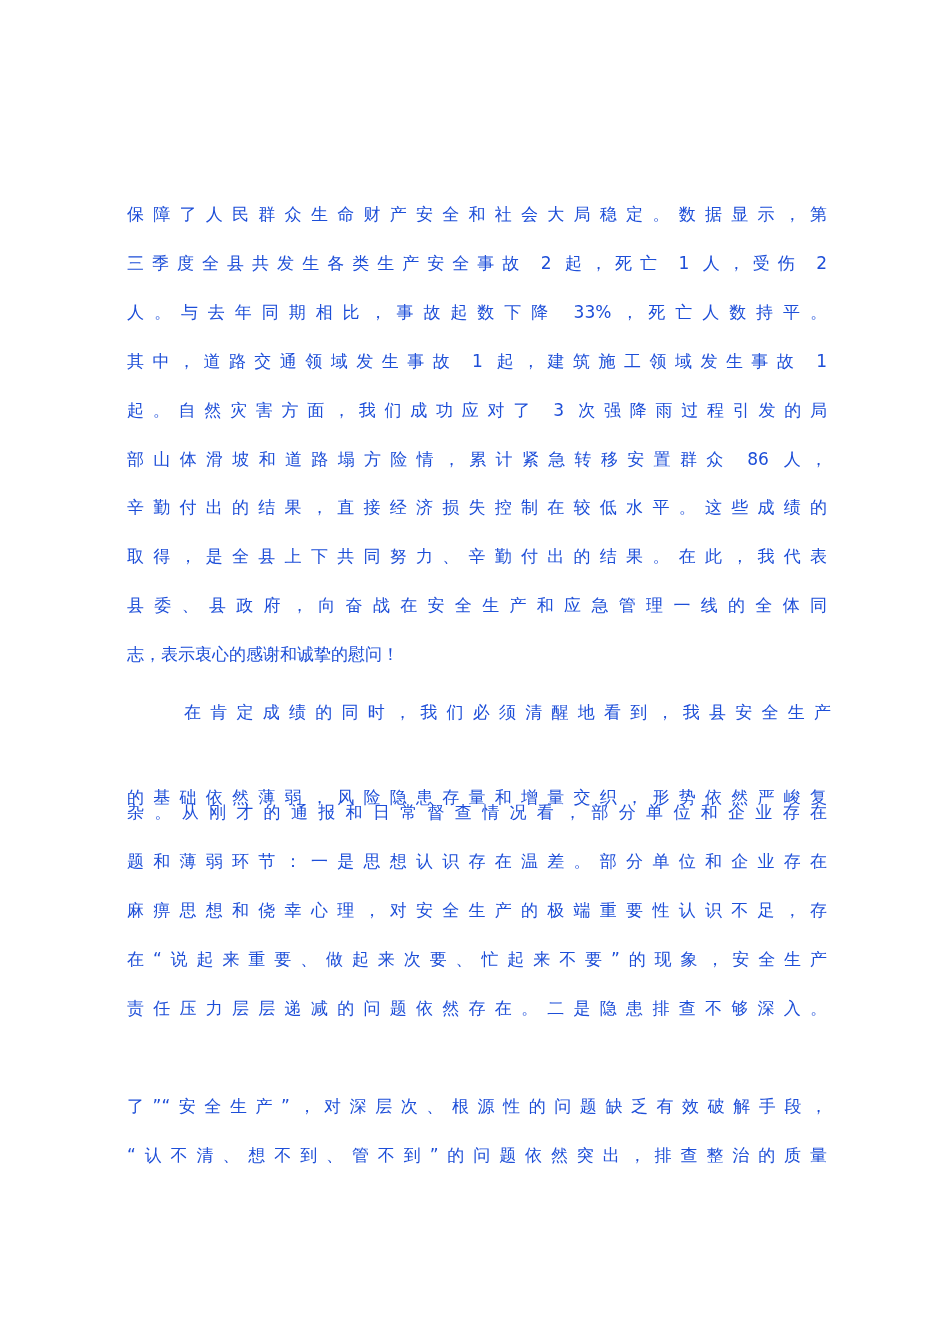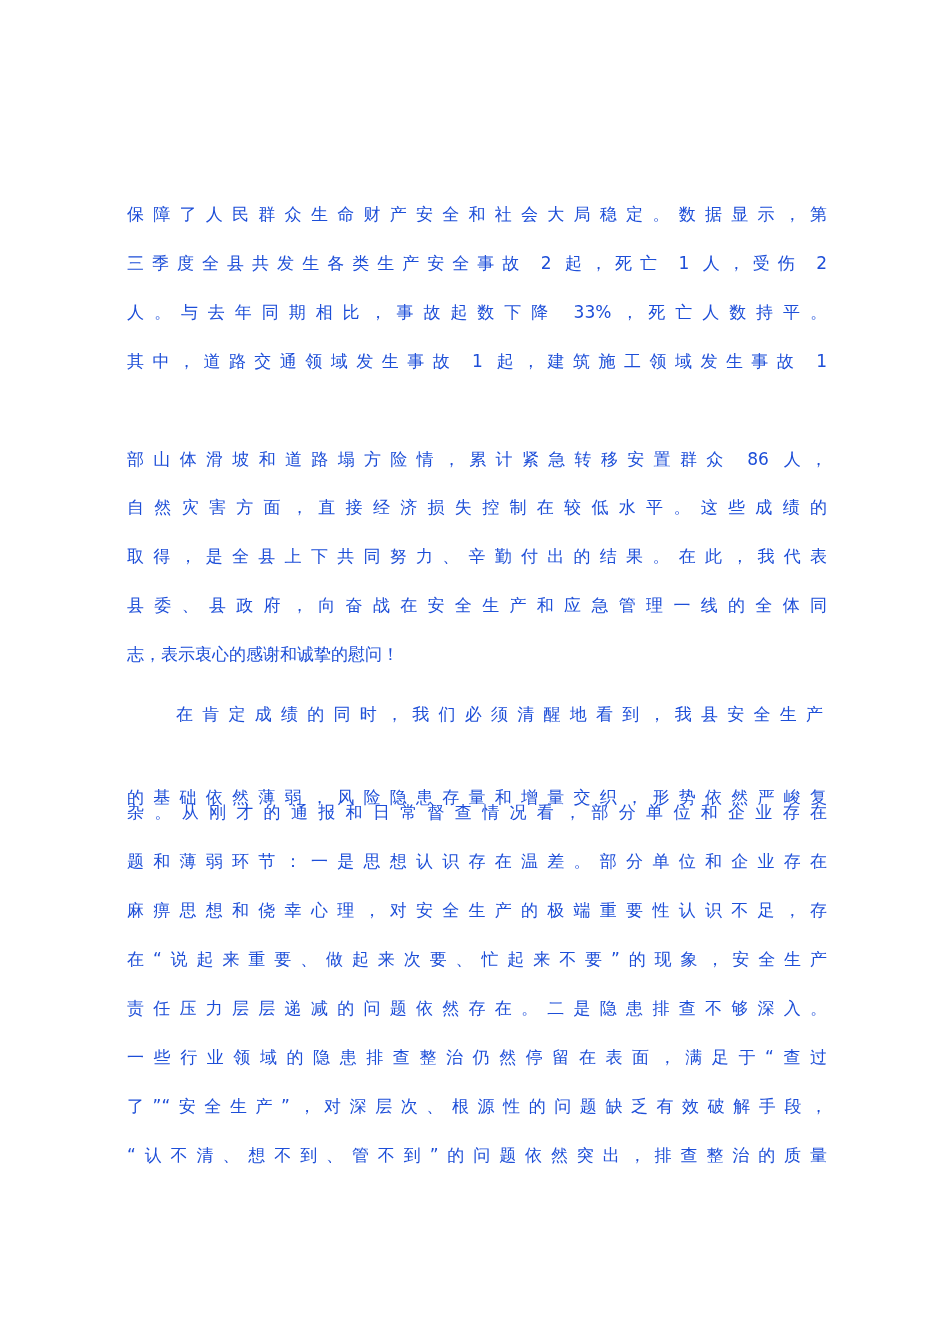--- a/index.html
+++ b/index.html
@@ -15,40 +15,40 @@
     font-family: "DejaVu Sans", sans-serif;
     font-size: 17px;
     line-height: 40px;
     color: #1d4ed8;
     white-space: nowrap;
     text-align: justify;
     text-align-last: justify;
     letter-spacing: 0;
   }
   .line.last { text-align-last: left; }
-  .line.indent { left: 176px; width: 647px; }
+  .line.indent { left: 184px; width: 647px; font-family: Liberation Mono, monospace; }
 </style>
 </head>
 <body>
 
 <div class="page">
 
   <div class="line" style="top:194px">保障了人民群众生命财产安全和社会大局稳定。数据显示，第</div>
   <div class="line" style="top:243px">三季度全县共发生各类生产安全事故 2 起，死亡 1 人，受伤 2</div>
   <div class="line" style="top:292px">人。与去年同期相比，事故起数下降 33%，死亡人数持平。</div>
   <div class="line" style="top:341px">其中，道路交通领域发生事故 1 起，建筑施工领域发生事故 1</div>
+  <div class="line" style="top:390px">起。自然灾害方面，我们成功应对了 3 次强降雨过程引发的局</div>
   <div class="line" style="top:439px">部山体滑坡和道路塌方险情，累计紧急转移安置群众 86 人，</div>
-  <div class="line" style="top:487px">自然灾害方面，直接经济损失控制在较低水平。这些成绩的</div>
+  <div class="line" style="top:487px">辛勤付出的结果，直接经济损失控制在较低水平。这些成绩的</div>
   <div class="line" style="top:585px">县委、县政府，向奋战在安全生产和应急管理一线的全体同</div>
   <div class="line" style="top:536px">取得，是全县上下共同努力、辛勤付出的结果。在此，我代表</div>
   <div class="line last" style="top:634px">志，表示衷心的感谢和诚挚的慰问！</div>
 
   <div class="line indent" style="top:694px">在肯定成绩的同时，我们必须清醒地看到，我县安全生产</div>
   <div class="line" style="top:777px">的基础依然薄弱，风险隐患存量和增量交织，形势依然严峻复</div>
   <div class="line" style="top:792px">杂。从刚才的通报和日常督查情况看，部分单位和企业存在</div>
   <div class="line" style="top:841px">题和薄弱环节：一是思想认识存在温差。部分单位和企业存在</div>
   <div class="line" style="top:890px">麻痹思想和侥幸心理，对安全生产的极端重要性认识不足，存</div>
   <div class="line" style="top:939px">在“说起来重要、做起来次要、忙起来不要”的现象，安全生产</div>
   <div class="line" style="top:988px">责任压力层层递减的问题依然存在。二是隐患排查不够深入。</div>
-  <div class="line" style="top:1037px">一些行业领域的隐患排查整治仍然停留在表面，满足于“查过</div>
   <div class="line" style="top:1086px">了”“安全生产”，对深层次、根源性的问题缺乏有效破解手段，</div>
   <div class="line" style="top:1135px">“认不清、想不到、管不到”的问题依然突出，排查整治的质量</div>
 </div>
 
 </body></html>

